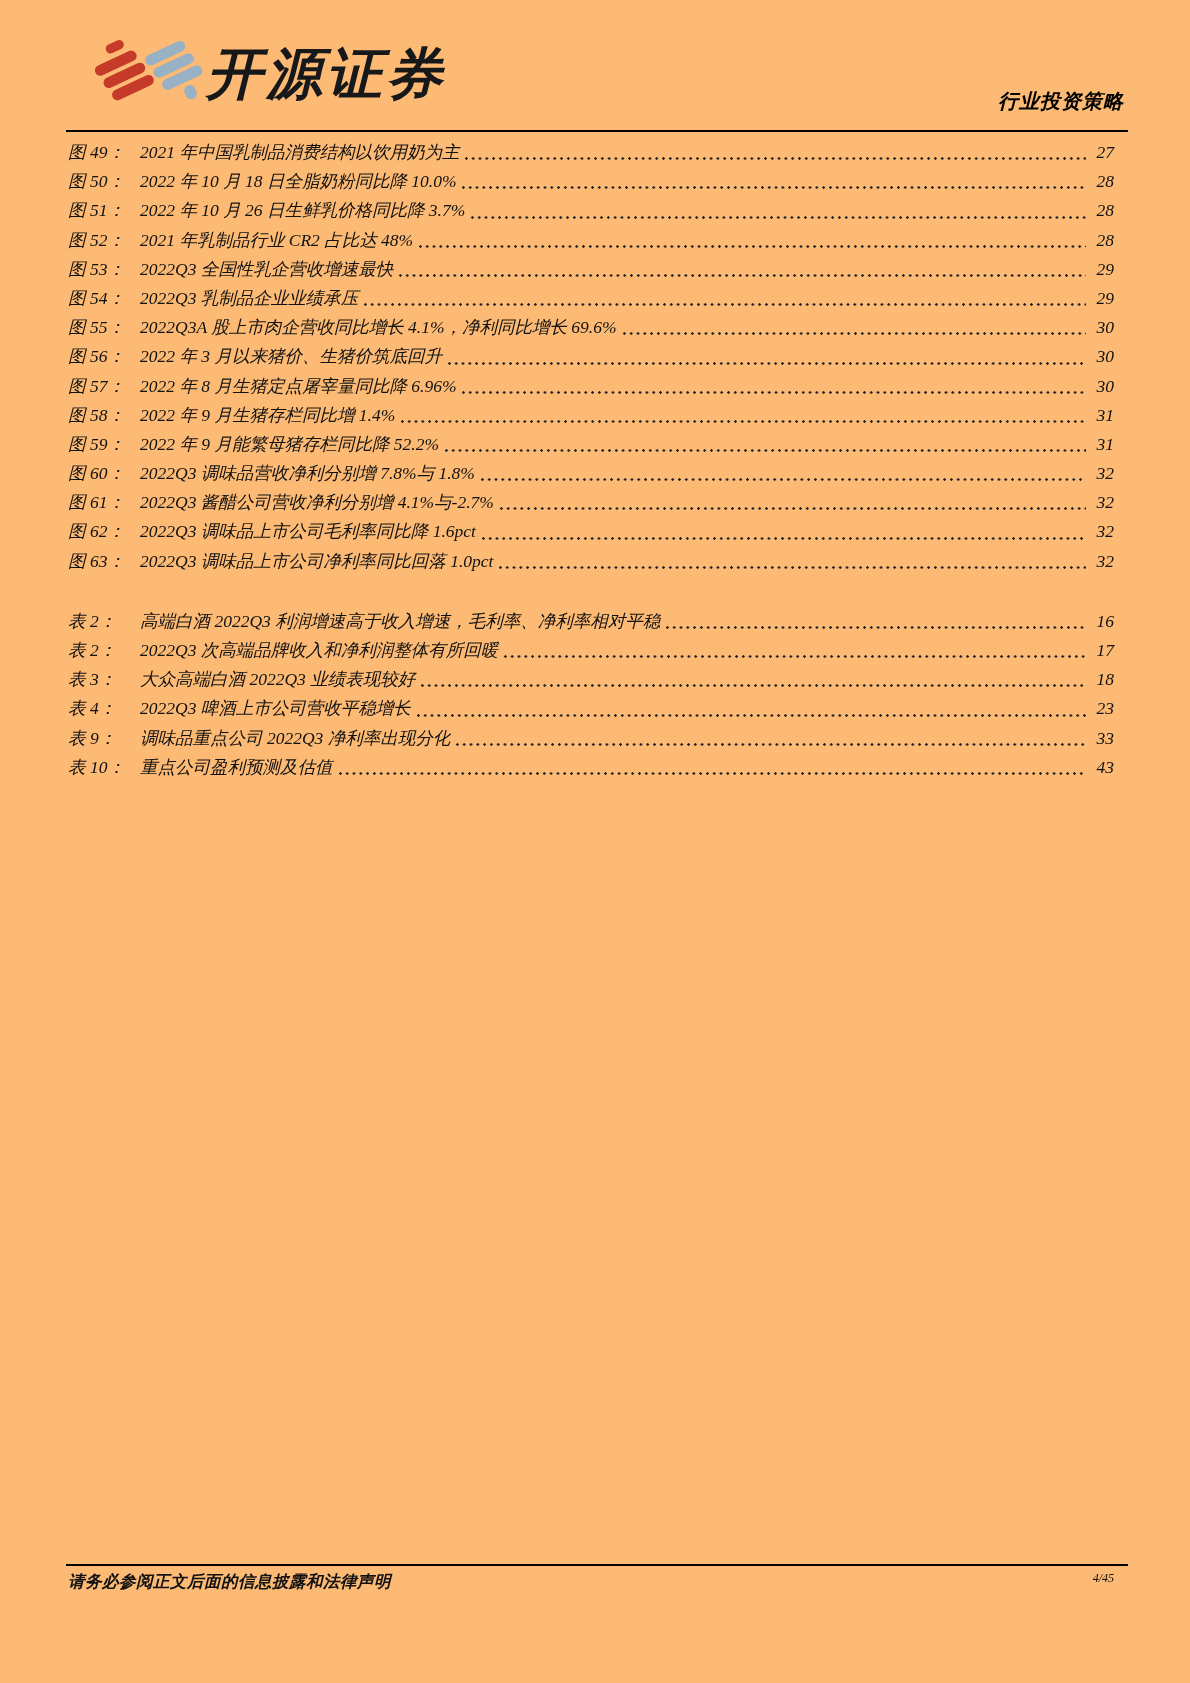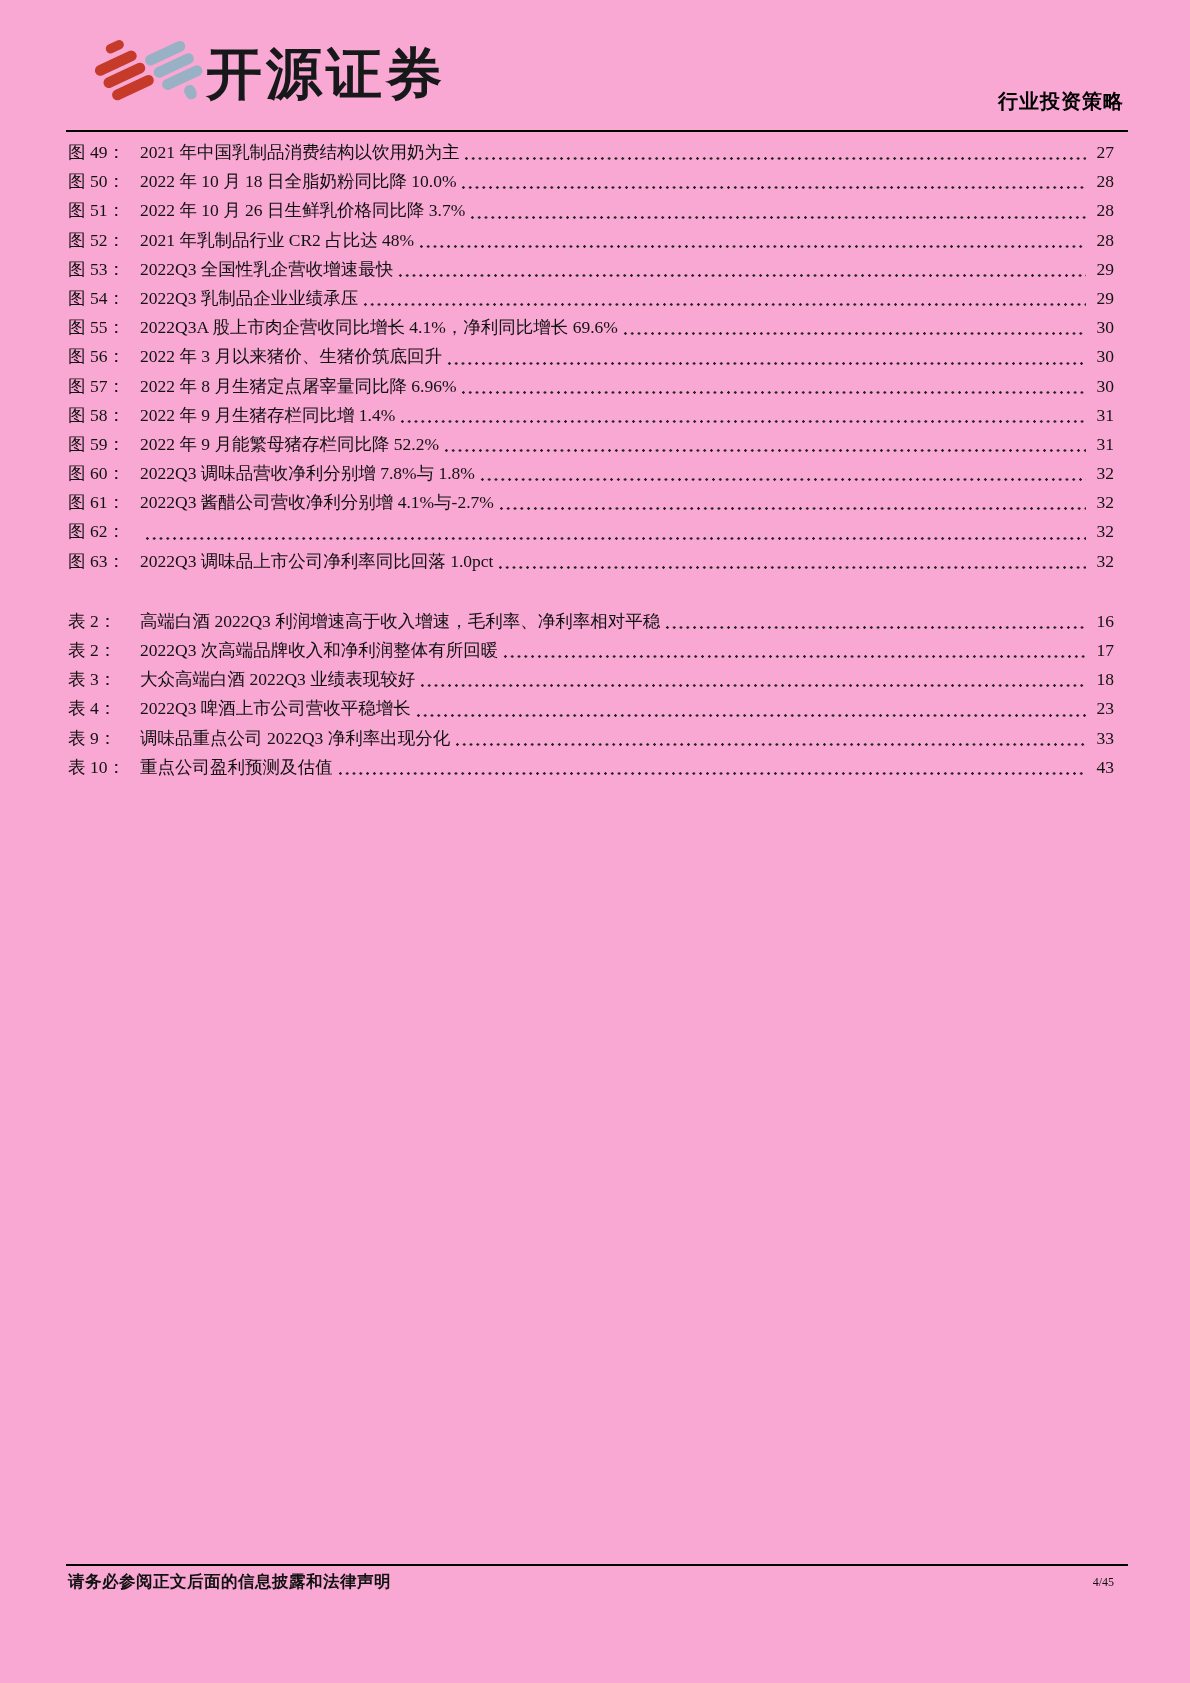--- a/index.html
+++ b/index.html
@@ -1,22 +1,23 @@
 <!DOCTYPE html>
 <html><head>
 <meta charset="utf-8">
 <style>
   html,body{margin:0;padding:0;background:#ffffff;}
   .page{
     position:relative;
     width:1190px;height:1683px;
-    background:#f9a8d4;
+    background:#fdba74;
     overflow:hidden;
     font-family:"Liberation Serif","DejaVu Serif",serif;
     color:#111111;
+    font-style:italic;
   }
 
   
   .header{position:absolute;top:0;left:0;right:0;height:134px;}
   .logo-row{position:absolute;top:34px;left:88px;display:flex;align-items:center;}
   .logo-icon{width:108px;height:84px;margin-right:10px;}
   .logo-icon svg{width:100%;height:100%;overflow:visible;}
   .brand{
     font-family:"Liberation Sans","DejaVu Sans",sans-serif;
     font-weight:900;
@@ -63,21 +64,21 @@
     background-repeat:repeat-x;
     background-position:left center;
   }
   .toc-page{flex:0 0 auto;min-width:26px;text-align:right;}
   .tables-list{margin-top:31px;}
 
   
   .footer{position:absolute;top:1564px;left:0;right:0;}
   .footer-rule{margin:0 62px 0 66px;border-top:2.5px solid #000;}
   .footer-row{
-    display:flex;justify-content:space-between;align-items:center;
+    display:flex;justify-content:space-between;align-items:flex-start;
     margin:5px 76px 0 68px;
     font-size:16.5px;
   }
   .disclaimer{font-weight:700;letter-spacing:0.5px;}
   .page-indicator{font-size:12px;}
 </style>
 </head>
 <body>
 
 <div class="page">
@@ -187,20 +188,21 @@
           <span class="toc-page">32</span>
         </li>
         <li class="toc-row">
           <span class="toc-label">图 61：</span>
           <span class="toc-title">2022Q3 酱醋公司营收净利分别增 4.1%与-2.7%</span>
           <span class="toc-leader"></span>
           <span class="toc-page">32</span>
         </li>
         <li class="toc-row">
           <span class="toc-label">图 62：</span>
+          <span class="toc-title">2022Q3 调味品上市公司毛利率同比降 1.6pct</span>
           <span class="toc-leader"></span>
           <span class="toc-page">32</span>
         </li>
         <li class="toc-row">
           <span class="toc-label">图 63：</span>
           <span class="toc-title">2022Q3 调味品上市公司净利率同比回落 1.0pct</span>
           <span class="toc-leader"></span>
           <span class="toc-page">32</span>
         </li>
       </ul>

